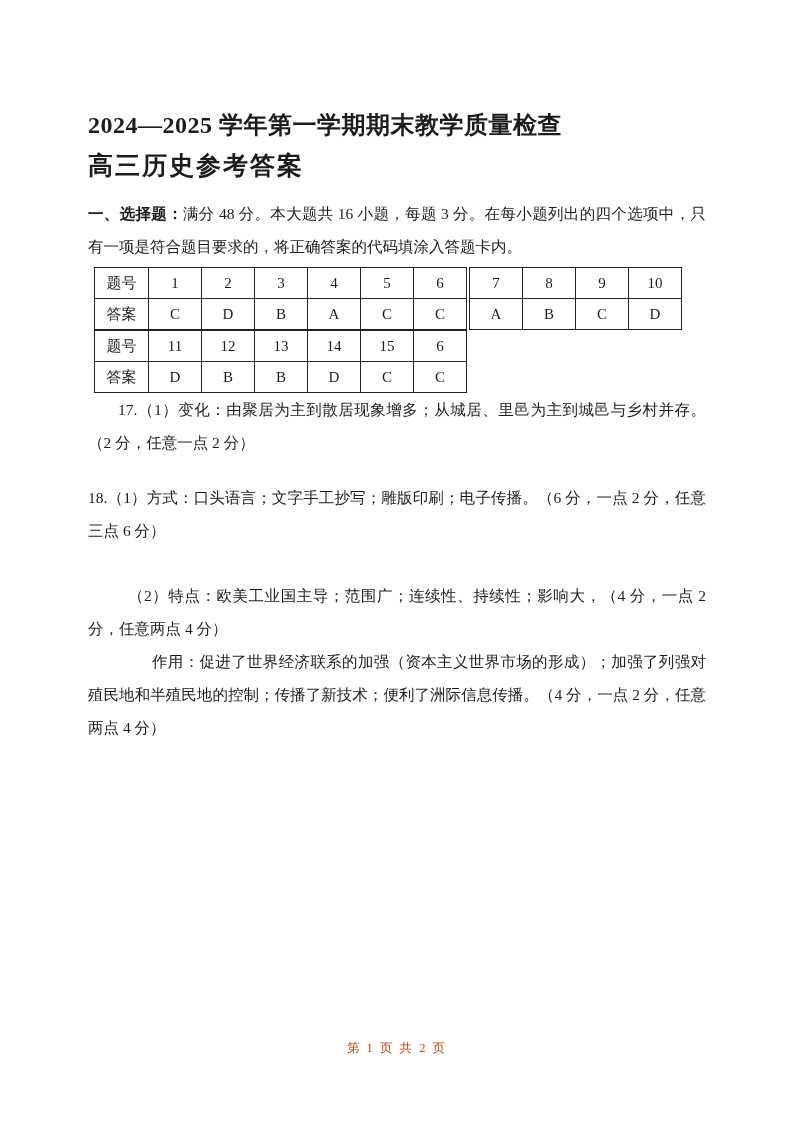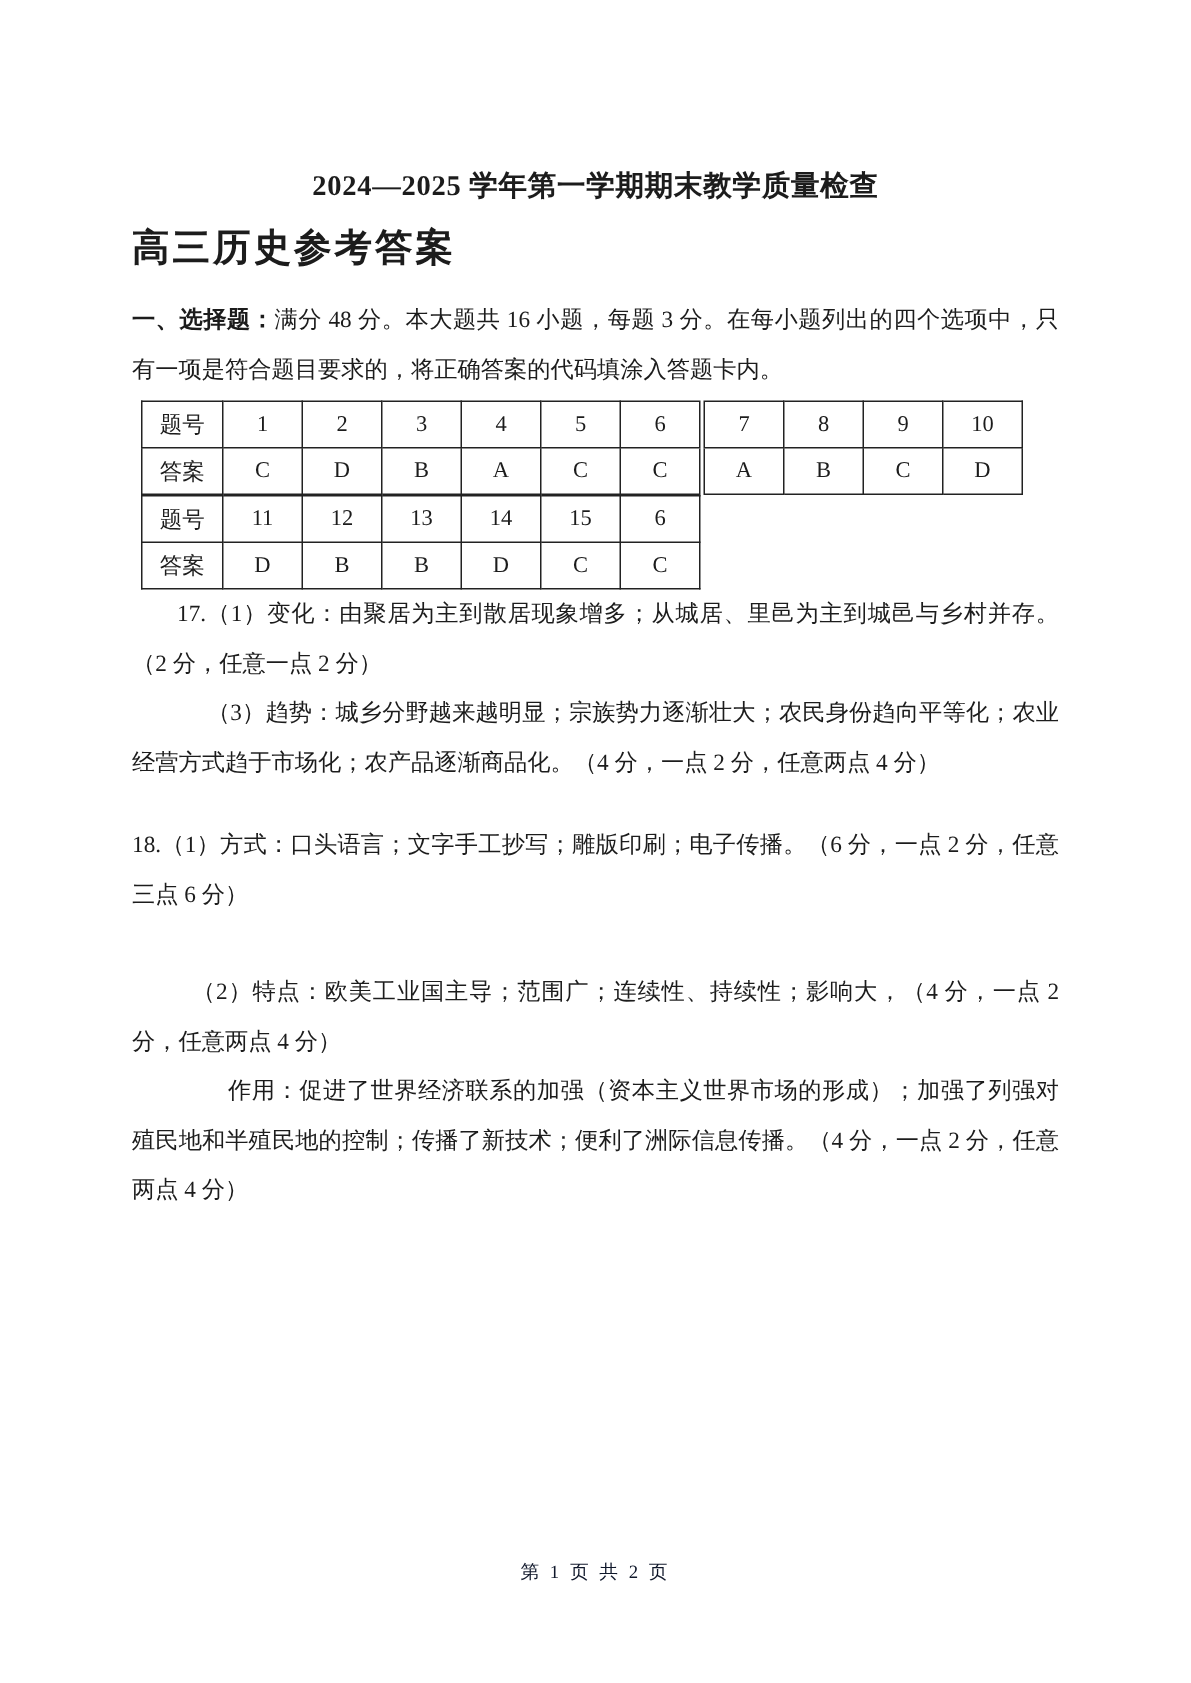--- a/index.html
+++ b/index.html
@@ -10,23 +10,23 @@
     margin: 0 auto;
     background: #ffffff;
     font-family: "Liberation Serif", "DejaVu Serif", serif;
     color: #1c1c1c;
     overflow: hidden;
   }
   .content { padding: 112px 88px 0 88px; }
 
   .doc-title {
     margin: 0;
-    font-size: 19px;
+    font-size: 24px;
     font-weight: bold;
-    text-align: center;
+    text-align: left;
     letter-spacing: 0.5px;
     line-height: 26px;
   }
   .doc-subtitle {
     margin: 13px 0 0 0;
     font-size: 25px;
     font-weight: bold;
     text-align: left;
     letter-spacing: 2px;
     line-height: 30px;
@@ -68,21 +68,21 @@
   .spacer { height: 22px; }
 
   .page-footer {
     position: absolute;
     left: 0;
     right: 0;
     top: 1040px;
     text-align: center;
     font-size: 12.5px;
     letter-spacing: 2px;
-    color: #0f172a;
+    color: #c2410c;
   }
 </style>
 </head>
 <body>
 
 <div class="page">
   <div class="content">
 
     <h1 class="doc-title">2024—2025 学年第一学期期末教学质量检查</h1>
     <h2 class="doc-subtitle">高三历史参考答案</h2>
@@ -139,21 +139,20 @@
           <td>D</td>
           <td>C</td>
           <td>C</td>
         </tr>
       </tbody>
         </table>
     </div>
 
 
     <p class="para ti-30">17.（1）变化：由聚居为主到散居现象增多；从城居、里邑为主到城邑与乡村并存。（2 分，任意一点 2 分）</p>
-    <p class="para ti-50">（3）趋势：城乡分野越来越明显；宗族势力逐渐壮大；农民身份趋向平等化；农业经营方式趋于市场化；农产品逐渐商品化。（4 分，一点 2 分，任意两点 4 分）</p>
 
     <div class="spacer"></div>
 
     <p class="para ti-0">18.（1）方式：口头语言；文字手工抄写；雕版印刷；电子传播。（6 分，一点 2 分，任意三点 6 分）</p>
     <p class="para ti-40">（2）特点：欧美工业国主导；范围广；连续性、持续性；影响大，（4 分，一点 2 分，任意两点 4 分）</p>
     <p class="para ti-64">作用：促进了世界经济联系的加强（资本主义世界市场的形成）；加强了列强对殖民地和半殖民地的控制；传播了新技术；便利了洲际信息传播。（4 分，一点 2 分，任意两点 4 分）</p>
 
   </div>
 
   <div class="page-footer">第 1 页 共 2 页</div>

